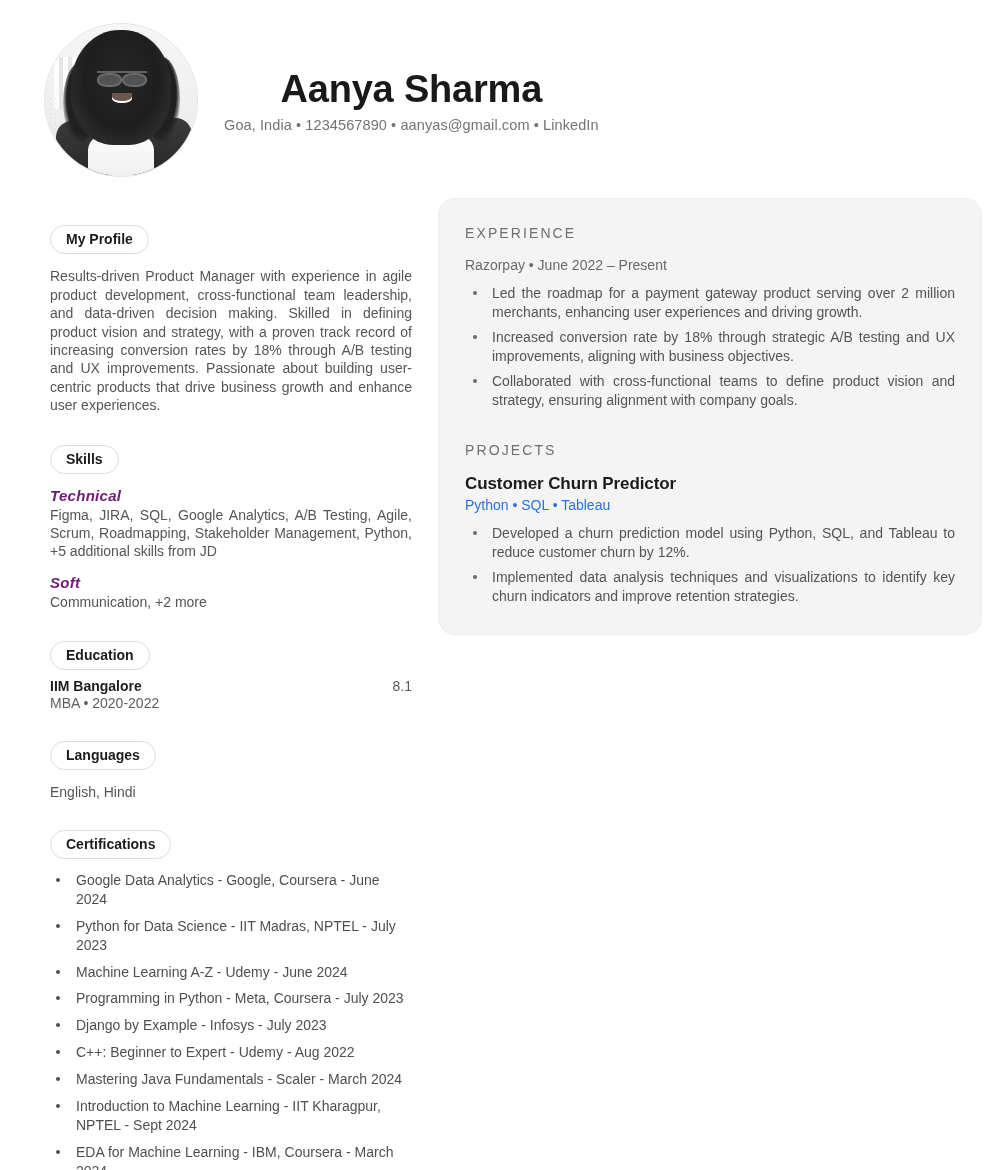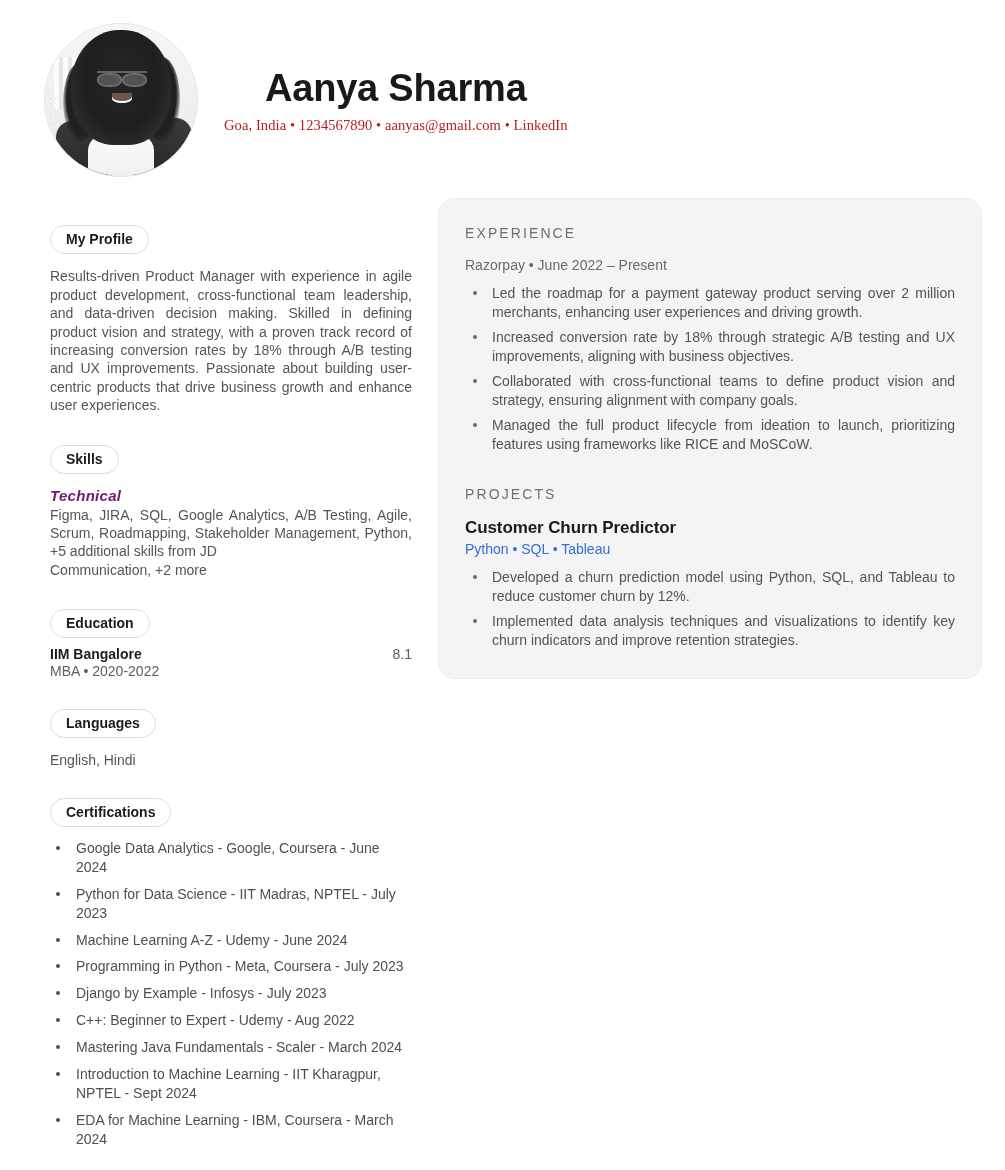--- a/index.html
+++ b/index.html
@@ -166,23 +166,22 @@
   .full-name {
     font-size: 38px;
     font-weight: bold;
     color: #191919;
     letter-spacing: -0.2px;
     line-height: 1.05;
     margin: 0 0 8px 0;
   }
   .contact-line {
     font-size: 14.5px;
-    color: #b91c1c;
+    color: #737373;
     letter-spacing: 0.1px;
-    font-family: Liberation Serif, serif;
   }
 
   
   .left-col {
     position: absolute;
     left: 50px;
     top: 225px;
     width: 362px;
   }
   .pill {
@@ -361,20 +360,21 @@
     <span class="pill">My Profile</span>
     <div class="profile-text">Results-driven Product Manager with experience in agile product development, cross-functional team leadership, and data-driven decision making. Skilled in defining product vision and strategy, with a proven track record of increasing conversion rates by 18% through A/B testing and UX improvements. Passionate about building user-centric products that drive business growth and enhance user experiences.</div>
   </div>
 
   <div class="gap-sec"></div>
 
   <div class="section-left">
     <span class="pill">Skills</span>
     <div class="sk-head">Technical</div>
     <div class="sk-body">Figma, JIRA, SQL, Google Analytics, A/B Testing, Agile, Scrum, Roadmapping, Stakeholder Management, Python, +5 additional skills from JD</div>
+    <div class="sk-head">Soft</div>
     <div class="sk-body">Communication, +2 more</div>
   </div>
 
   <div class="gap-sec"></div>
 
   <div class="section-left">
     <span class="pill">Education</span>
     <div class="edu-row">
       <span class="edu-school">IIM Bangalore</span>
       <span class="edu-score">8.1</span>
@@ -410,21 +410,20 @@
 
 <div class="right-panel">
 
   <div>
     <div class="panel-head">EXPERIENCE</div>
     <div class="entry-meta">Razorpay • June 2022 – Present</div>
     <ul class="panel-list">
         <li>Led the roadmap for a payment gateway product serving over 2 million merchants, enhancing user experiences and driving growth.</li>
         <li>Increased conversion rate by 18% through strategic A/B testing and UX improvements, aligning with business objectives.</li>
         <li>Collaborated with cross-functional teams to define product vision and strategy, ensuring alignment with company goals.</li>
-        <li>Managed the full product lifecycle from ideation to launch, prioritizing features using frameworks like RICE and MoSCoW.</li>
       </ul>
   </div>
 
   <div>
     <div class="panel-head second">PROJECTS</div>
     <div class="entry-title">Customer Churn Predictor</div>
     <div class="entry-stack" style="color: rgb(47, 111, 216);">Python • SQL • Tableau</div>
     <ul class="panel-list">
         <li>Developed a churn prediction model using Python, SQL, and Tableau to reduce customer churn by 12%.</li>
         <li>Implemented data analysis techniques and visualizations to identify key churn indicators and improve retention strategies.</li>

